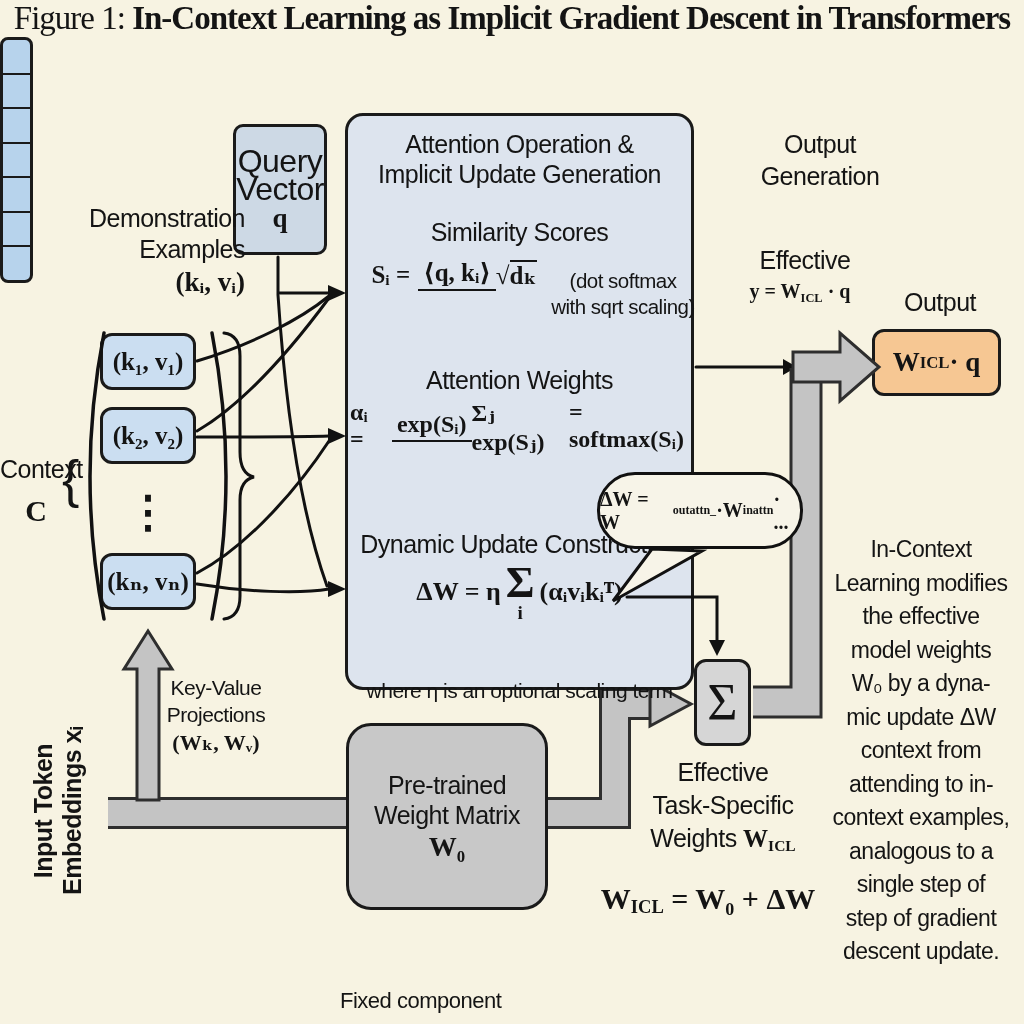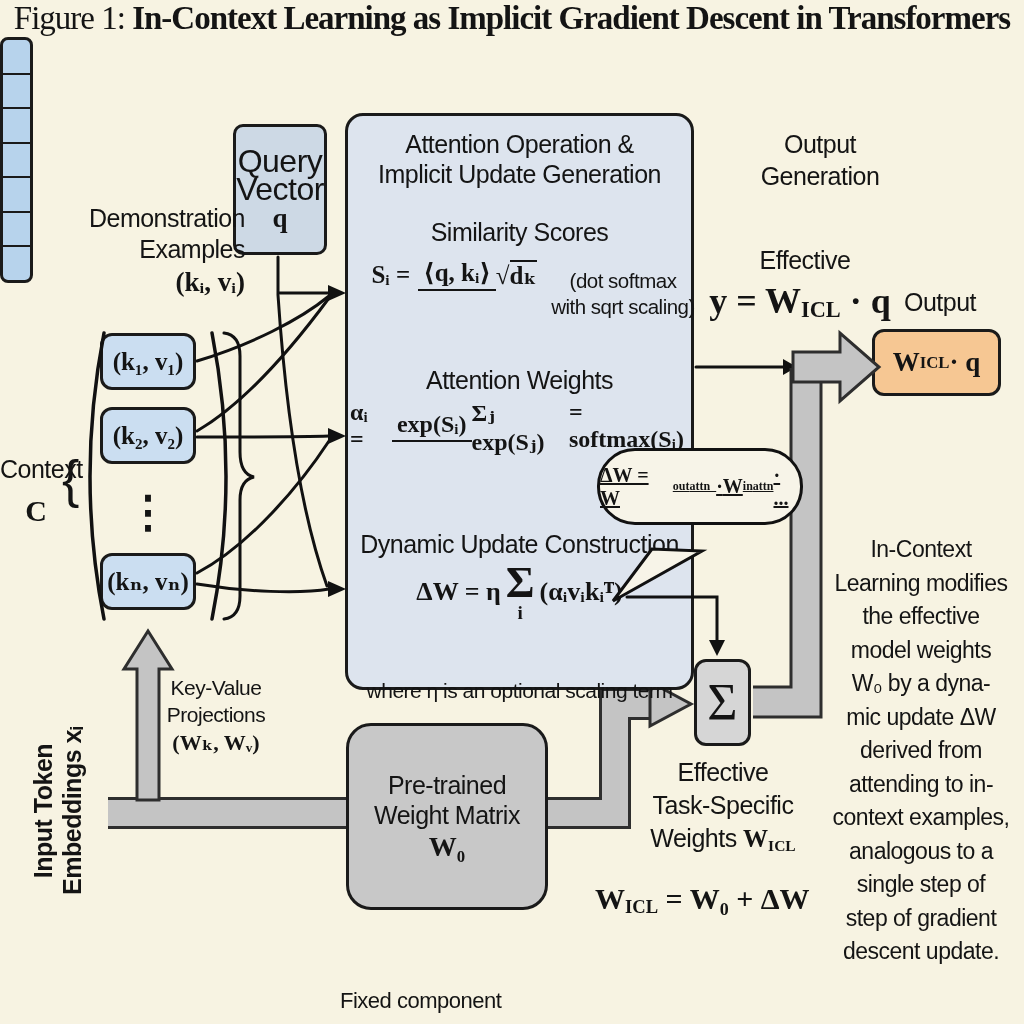--- a/index.html
+++ b/index.html
@@ -67,35 +67,35 @@
          display:flex;flex-direction:column;align-items:center;justify-content:center;border-width:3.5px;}
   .w0box .wl{font-size:25px;line-height:30px;}
   .w0box .ws{font-size:28px;line-height:34px;}
   .fixedlabel{left:340px;top:988px;width:215px;font-size:22px;z-index:2;}
   
   .sigmabox{left:694px;top:659px;width:57px;height:87px;background:#d6d6d6;border-radius:12px;
             border-width:3.5px;display:flex;align-items:center;justify-content:center;
             font-family:"Liberation Serif",serif;font-size:52px;font-weight:400;}
   .effw{left:620px;top:756px;width:206px;text-align:center;z-index:2;}
   .effw .el{font-size:25px;line-height:33px;}
-  .iclformula{left:595px;top:882px;width:226px;text-align:left;font-size:30px;z-index:2;}
+  .iclformula{left:595px;top:882px;width:226px;text-align:center;font-size:30px;z-index:2;}
   sub.icl{font-size:0.62em;vertical-align:-4px;letter-spacing:0;}
   
   .outgen{left:750px;top:128px;width:140px;text-align:center;font-size:25px;line-height:32px;z-index:2;}
   .effout-label{left:740px;top:246px;width:130px;text-align:center;font-size:25px;z-index:2;}
-  .effout-f{left:700px;top:280px;width:200px;text-align:center;font-size:36px;z-index:2;}
+  .effout-f{left:700px;top:280px;width:200px;text-align:center;font-size:20px;z-index:2;}
   .outlabel{left:898px;top:288px;width:84px;text-align:center;font-size:25px;z-index:2;}
   .outputbox{left:872px;top:329px;width:129px;height:67px;background:var(--box-orange);border-radius:12px;
              display:flex;align-items:center;justify-content:center;font-size:27px;}
   
   .sidenote{left:820px;top:533px;width:202px;text-align:center;font-size:23px;line-height:33.5px;z-index:2;}
   
-  .bubble{left:597px;top:448px;width:206px;height:77px;background:#f7f4e8;border:3px solid #111;
+  .bubble{left:597px;top:472px;width:206px;height:77px;background:#f7f4e8;border:3px solid #111;
           border-radius:38px;z-index:4;display:flex;align-items:center;justify-content:center;
-          font-size:20px;position:absolute;text-decoration:underline;}
+          font-size:20px;position:absolute;}
   .supsub{display:inline-flex;flex-direction:row;align-items:flex-start;font-size:12px;
           line-height:11px;margin:0 0;}
 </style>
 </head>
 <body>
 
 <svg id="gray-layer" width="1024" height="1024" viewBox="0 0 1024 1024">
 
   <path d="M108 813 H350" stroke="#2e2e2e" stroke-width="32" fill="none"></path>
   <path d="M108 813 H350" stroke="#c4c4c4" stroke-width="26" fill="none"></path>
@@ -235,21 +235,21 @@
     <span> · q</span>
   </div>
 
 <div class="abs sidenote sans">
   <div>In-Context</div>
   <div>Learning modifies</div>
   <div>the effective</div>
   <div>model weights</div>
   <div>W₀ by a dyna-</div>
   <div>mic update ΔW</div>
-  <div>derived from</div>
+  <div>context from</div>
   <div>attending to in-</div>
   <div>context examples,</div>
   <div>analogous to a</div>
   <div>single step of</div>
   <div>step of gradient</div>
   <div>descent update.</div>
 </div>
 
 <svg id="line-layer" width="1024" height="1024" viewBox="0 0 1024 1024">
   <g stroke="#111" stroke-width="3" fill="none" stroke-linecap="round">

